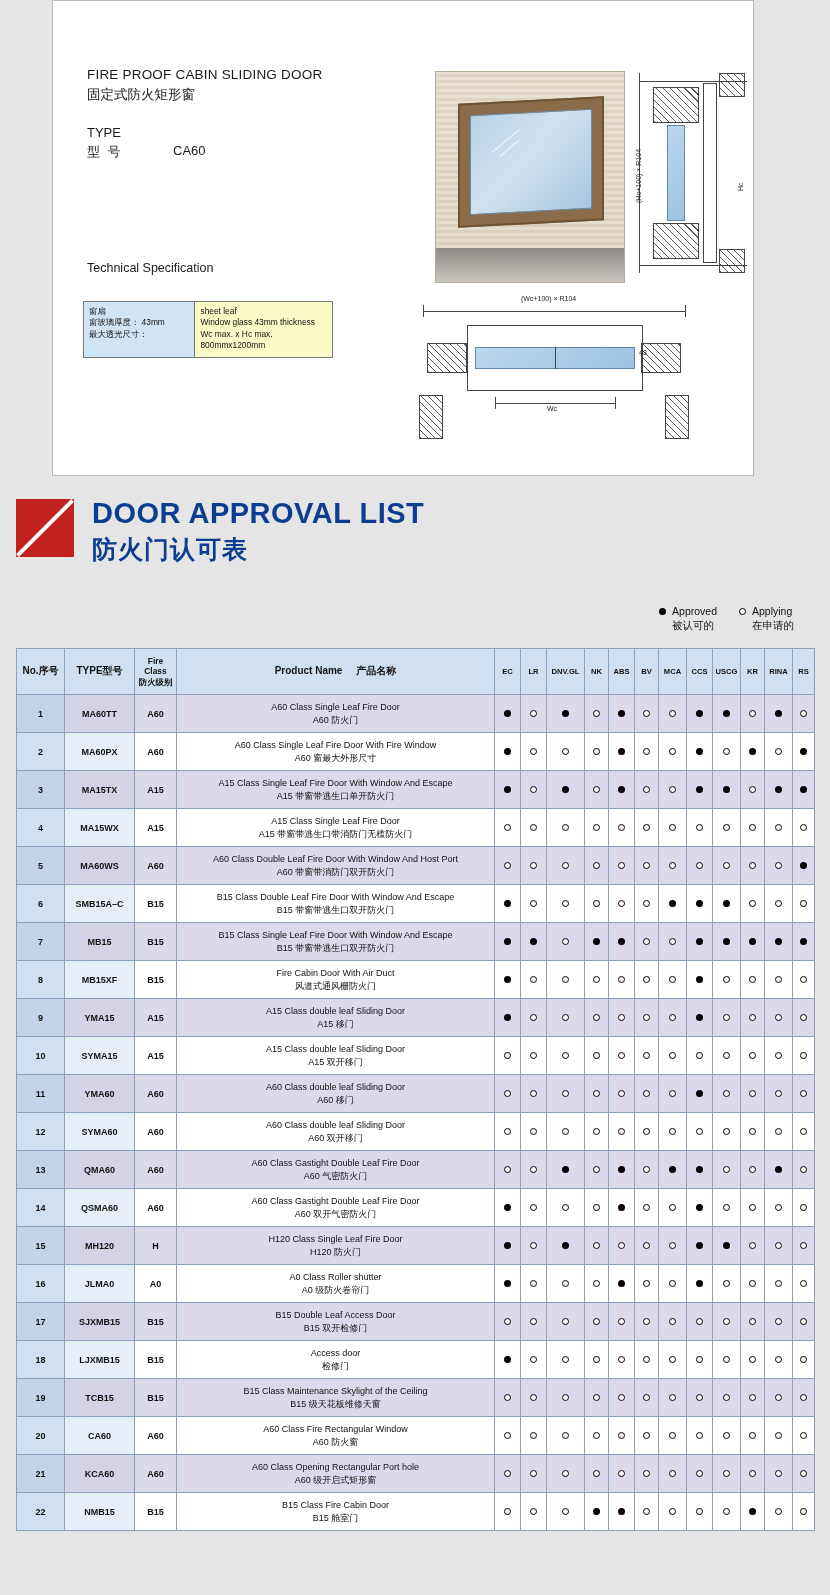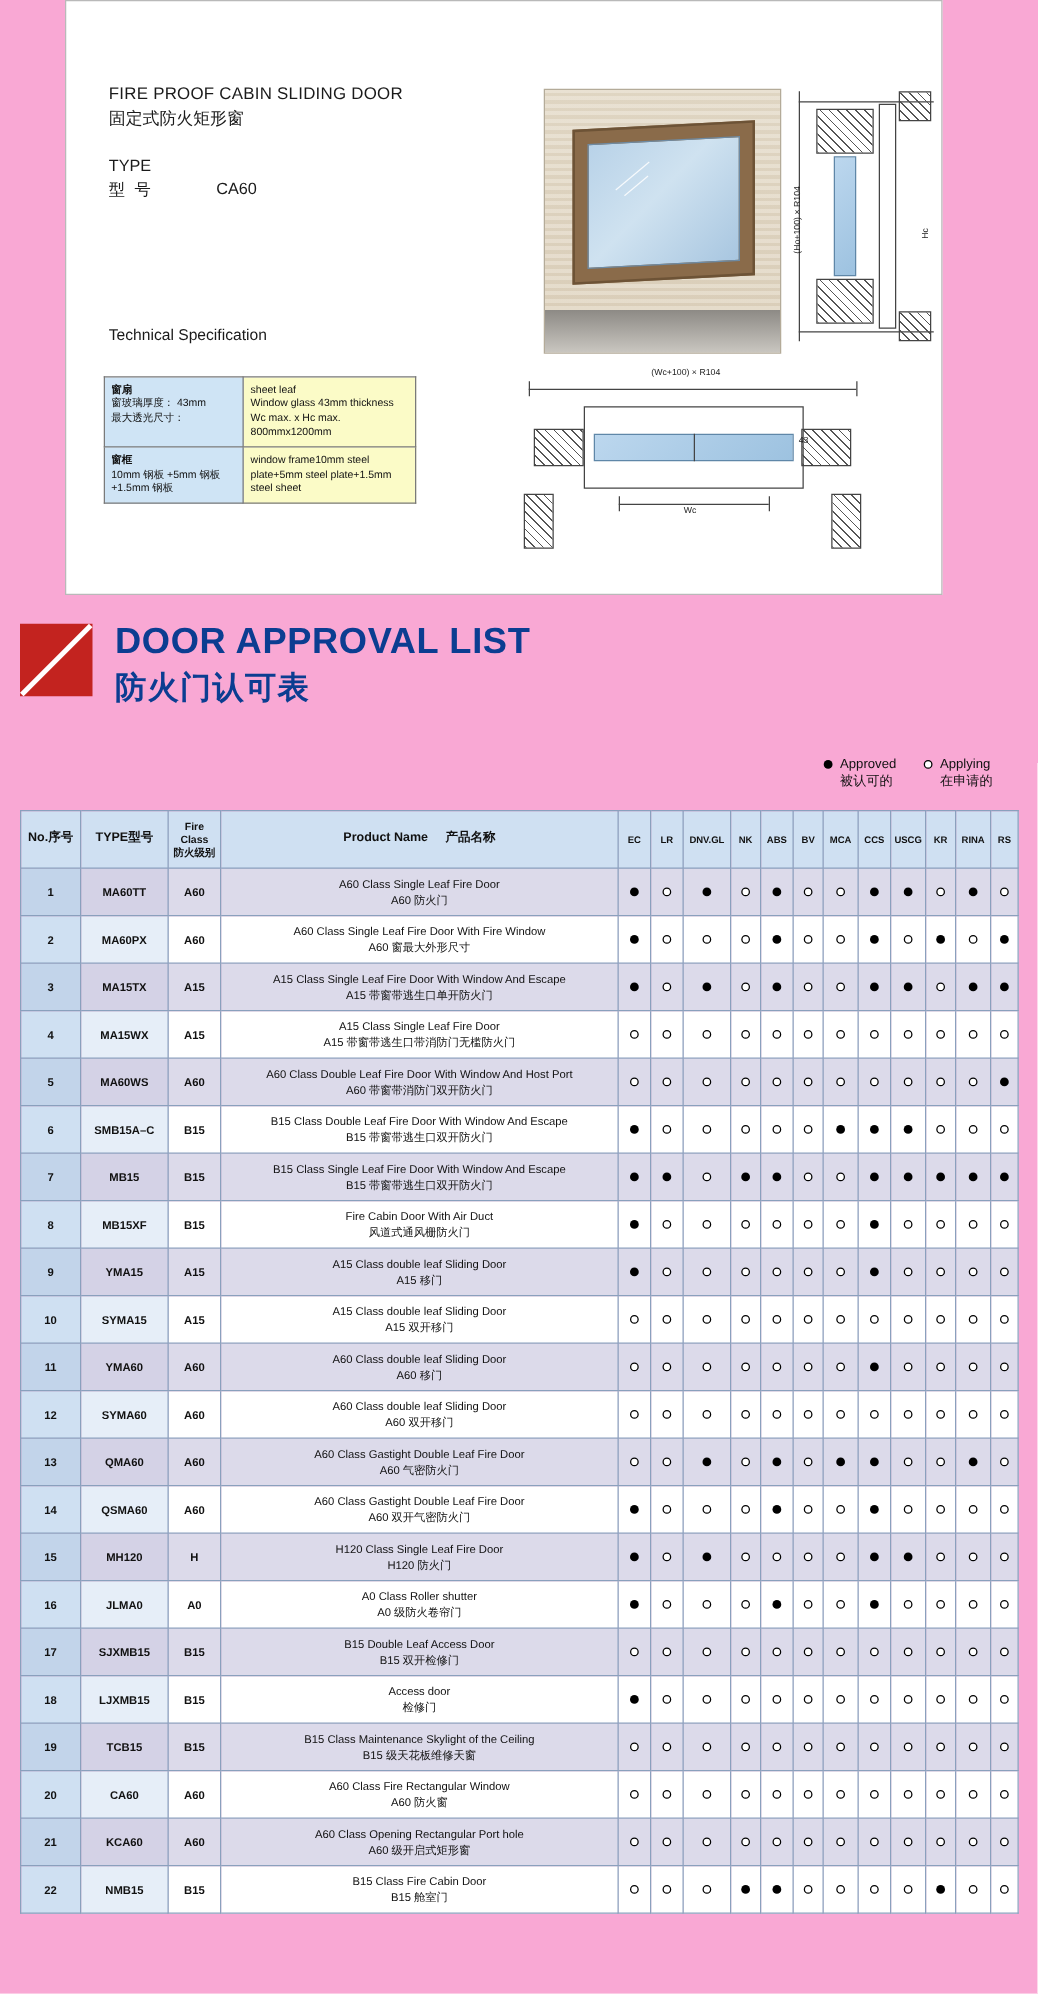--- a/index.html
+++ b/index.html
@@ -5,21 +5,21 @@
   * { box-sizing: border-box; }
   html, body {
     margin: 0; padding: 0;
     background: #ffffff;
     font-family: "Liberation Sans", sans-serif;
   }
   .page {
     width: 830px;
     min-height: 1595px;
     position: relative;
-    background: #f9a8d4;
+    background: #e5e5e5;
   }
 
   
   .spec-panel {
     position: absolute;
     left: 52px; top: 0px;
     width: 702px; height: 476px;
     border: 1px solid #b9b9b9;
     background: #fff;
   }
@@ -65,21 +65,21 @@
   table.tech td {
     border: 1px solid #7a7a7a;
     vertical-align: top;
     padding: 4px 5px 6px 5px;
     font-size: 8.4px;
     line-height: 1.35;
     color: #111;
   }
   table.tech td.cn { width: 112px; background: #cfe4f5; }
   table.tech td.en { width: 138px; background: #fbfbc7; }
-  table.tech td b { font-weight: bold; }
+  table.tech td b { font-weight: normal; }
 
   
   .illus {
     position: absolute; left: 330px; top: 38px;
     width: 370px; height: 420px;
   }
   .photo {
     position: absolute; left: 52px; top: 18px;
     width: 190px; height: 212px;
     background: linear-gradient(180deg,#ded3c0 0%, #e6dccb 70%, #cfc6b6 100%);
@@ -239,32 +239,20 @@
           <td class="cn">
             <b>窗扇</b><br>
             <span>窗玻璃厚度： 43mm</span><br>
             <span>最大透光尺寸：</span>
           </td>
           <td class="en">
             <span>sheet leaf</span><br>
             <span>Window glass 43mm thickness</span><br>
             <span>Wc max. x Hc max.</span><br>
             <span>800mmx1200mm</span>
-          </td>
-        </tr>
-        <tr>
-          <td class="cn">
-            <b>窗框</b><br>
-            <span>10mm 钢板 +5mm 钢板</span><br>
-            <span>+1.5mm 钢板</span>
-          </td>
-          <td class="en">
-            <span>window frame10mm steel</span><br>
-            <span>plate+5mm steel plate+1.5mm</span><br>
-            <span>steel sheet</span>
           </td>
         </tr>
       </tbody>
         </table>
 
       <div class="illus">
 
         <div class="photo">
           <div class="wallpatch"></div>
           <div class="floor"></div>

